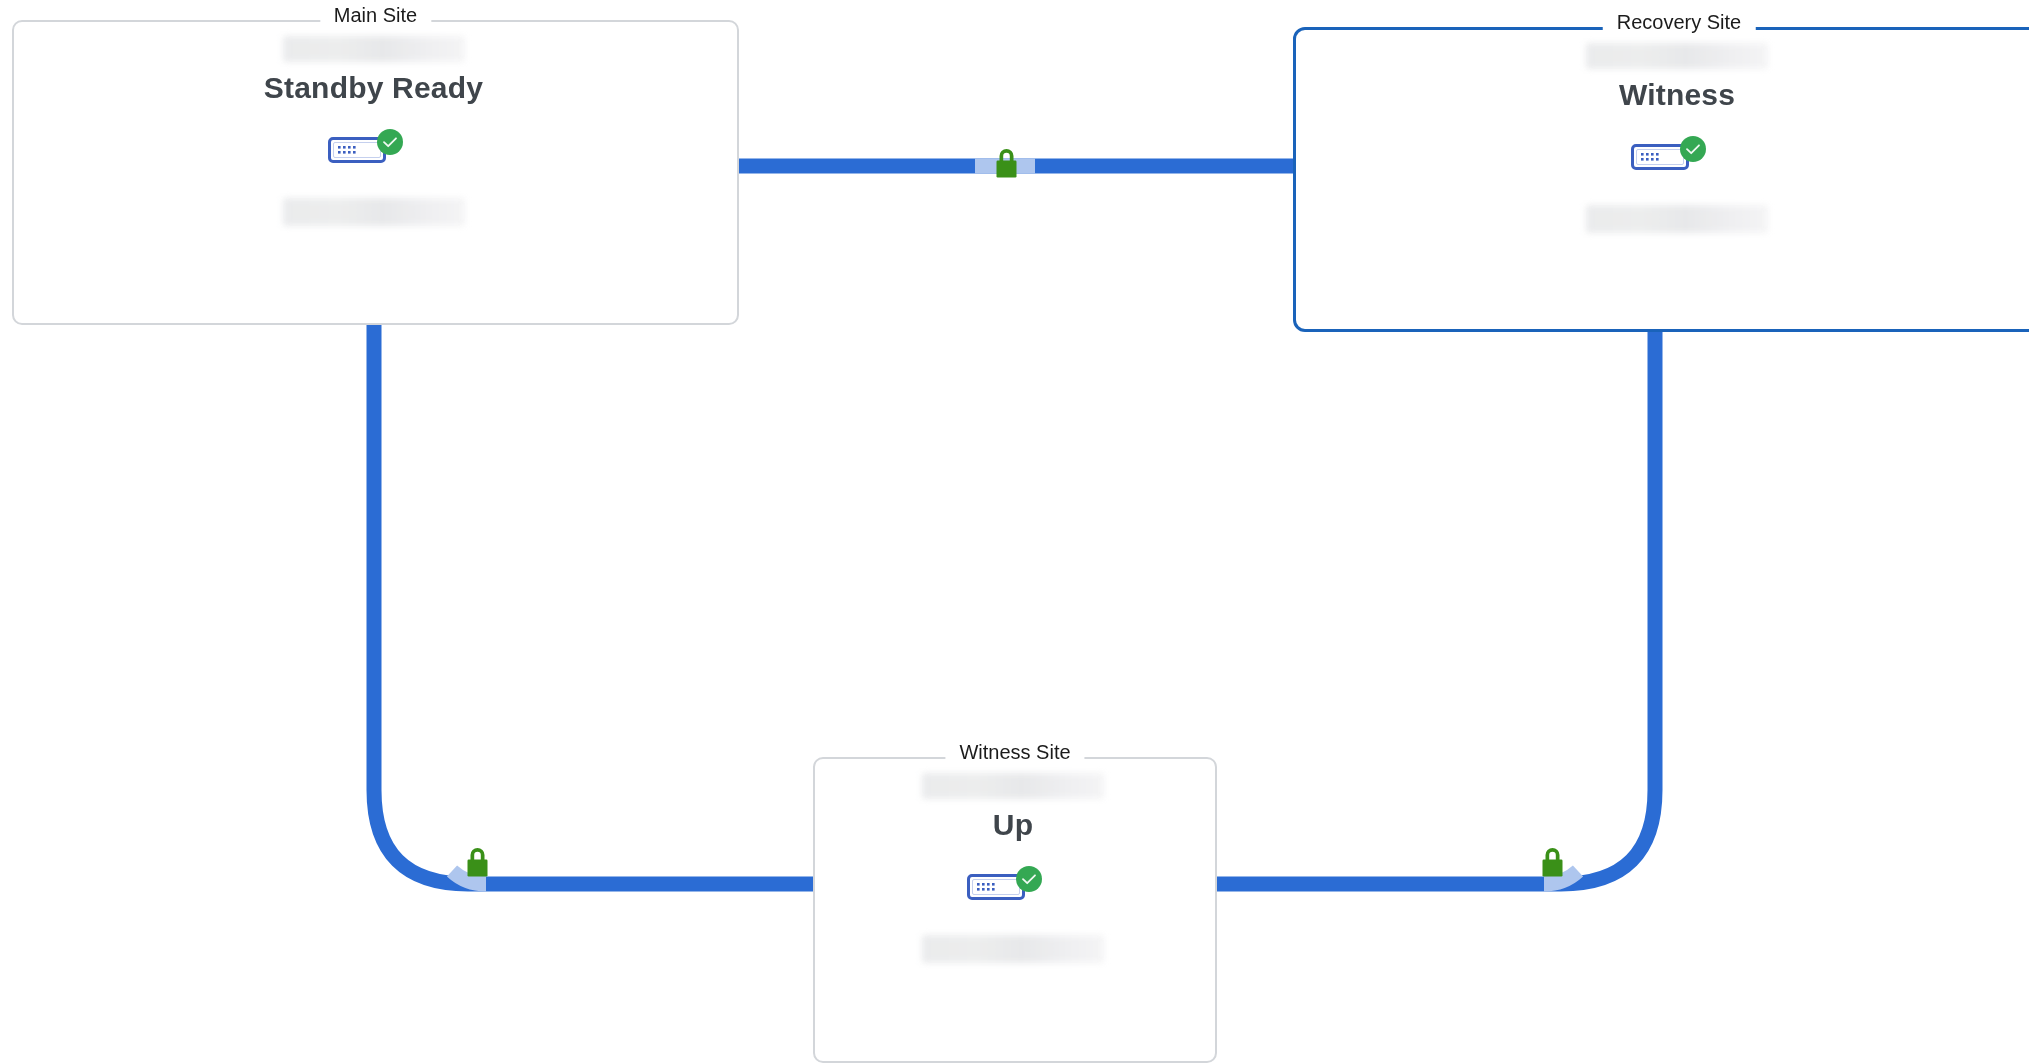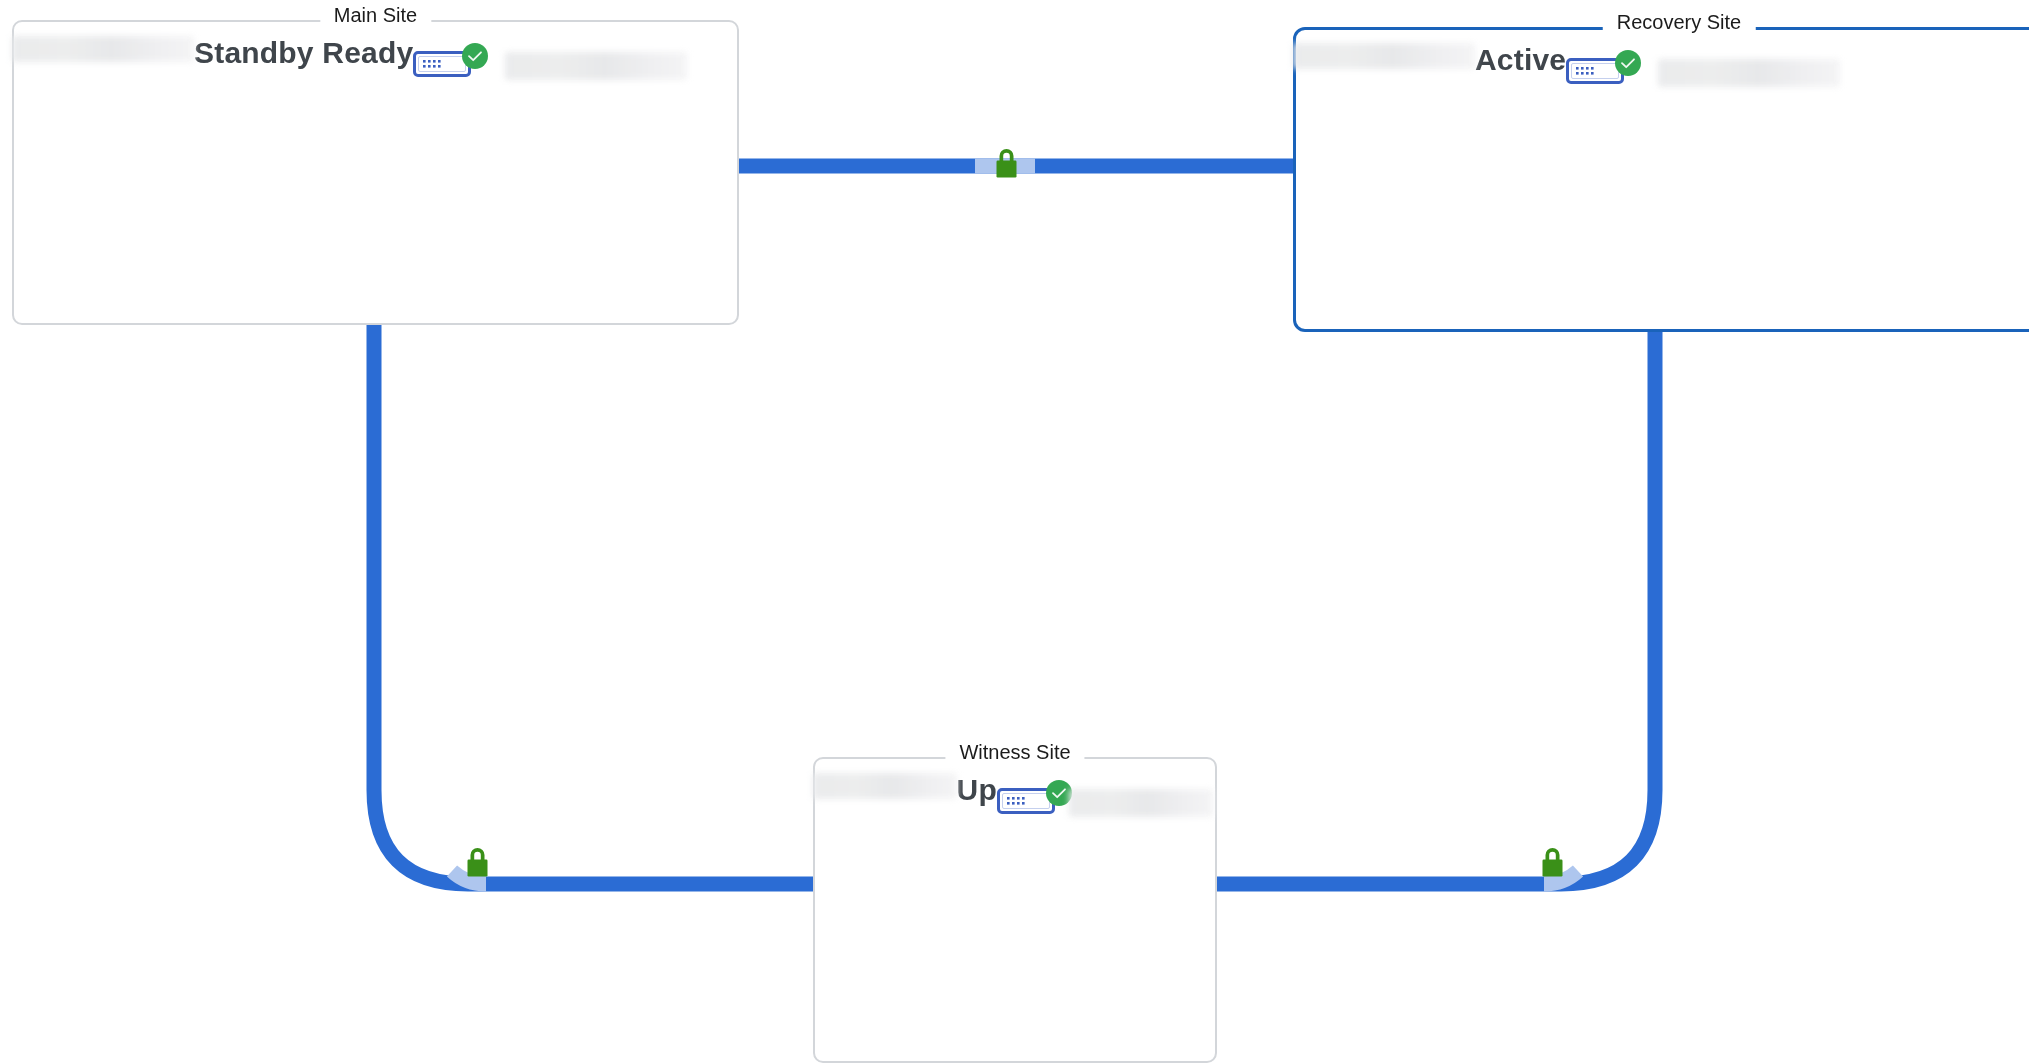--- a/index.html
+++ b/index.html
@@ -72,22 +72,23 @@
     font-weight: 400;
   }
 
   .panel-body {
     position: absolute;
     left: 0;
     right: 4px;
     top: 18px;
     z-index: 3;
     display: flex;
-    flex-direction: row;
+    flex-direction: column;
     align-items: center;
+    padding-top: 16px;
   }
 
   
   .redacted {
     background: linear-gradient(90deg,#e9eaec 0%, #eceded 30%, #e6e7e9 55%, #efeff1 80%, #f4f4f5 100%);
     border-radius: 2px;
     filter: blur(3px);
     opacity: .95;
   }
   .redacted.top    { width: 182px; height: 26px; margin-bottom: 8px; }
@@ -192,21 +193,21 @@
       </div>
       <div class="redacted bottom"></div>
     </div>
   </div>
 
   <div class="site-panel accent" id="panel-recovery">
     <div class="panel-frame"></div>
     <div class="panel-title">Recovery Site</div>
     <div class="panel-body">
       <div class="redacted top"></div>
-      <div class="status-text">Active</div>
+      <div class="status-text">Witness</div>
       <div class="device-wrap">
         <svg class="device-icon" viewBox="0 0 58 26" xmlns="http://www.w3.org/2000/svg">
           <rect x="1.5" y="1.5" width="55" height="23" rx="3.5" fill="#ffffff" stroke="#3b5fc0" stroke-width="3"></rect>
           <rect x="5.5" y="5.5" width="47" height="15" rx="1.5" fill="#ffffff" stroke="#c5d0ee" stroke-width="1"></rect>
           <g fill="#3b5fc0">
             <rect x="10" y="9" width="2.6" height="2.6"></rect>
             <rect x="15" y="9" width="2.6" height="2.6"></rect>
             <rect x="20" y="9" width="2.6" height="2.6"></rect>
             <rect x="25" y="9" width="2.6" height="2.6"></rect>
             <rect x="10" y="14" width="2.6" height="2.6"></rect>

